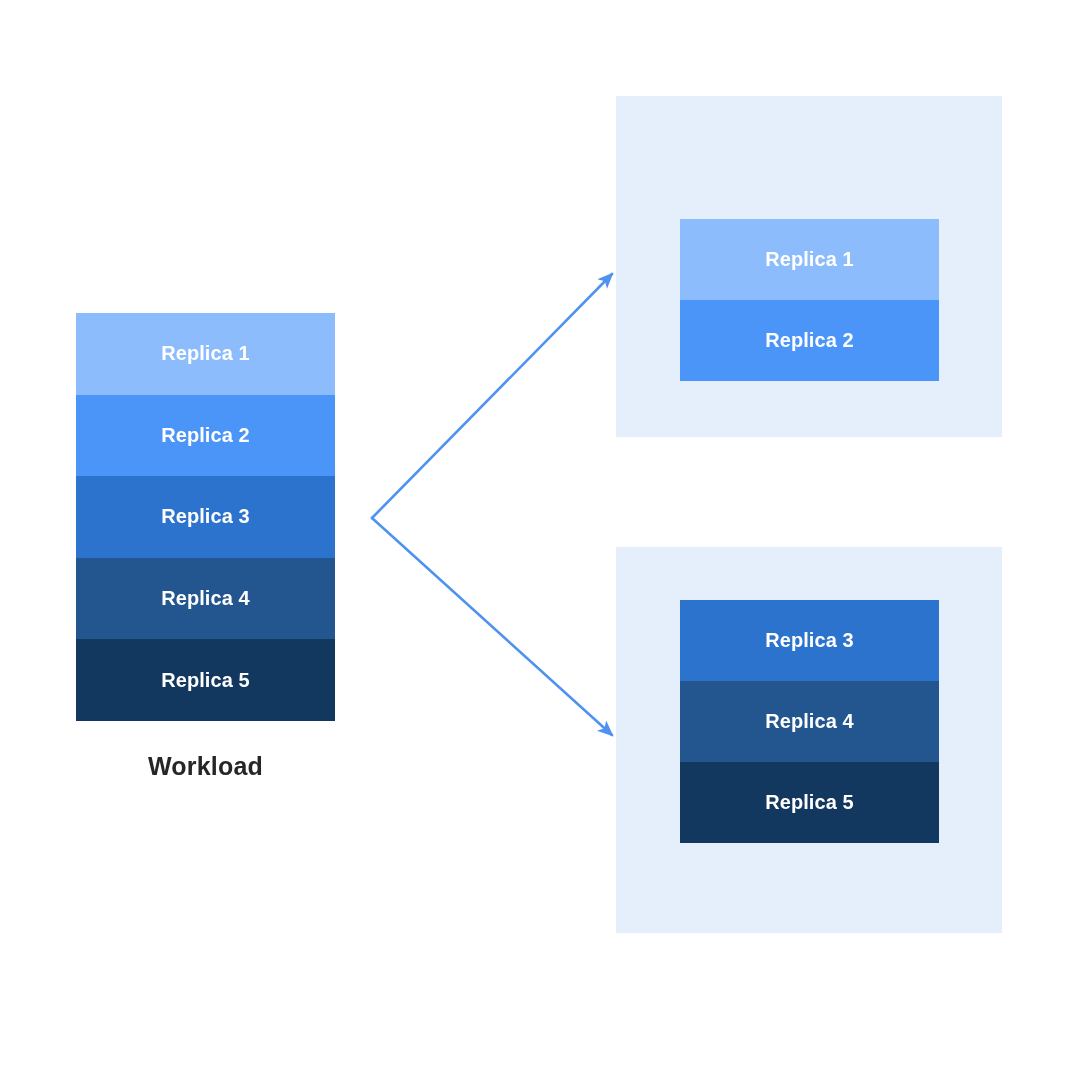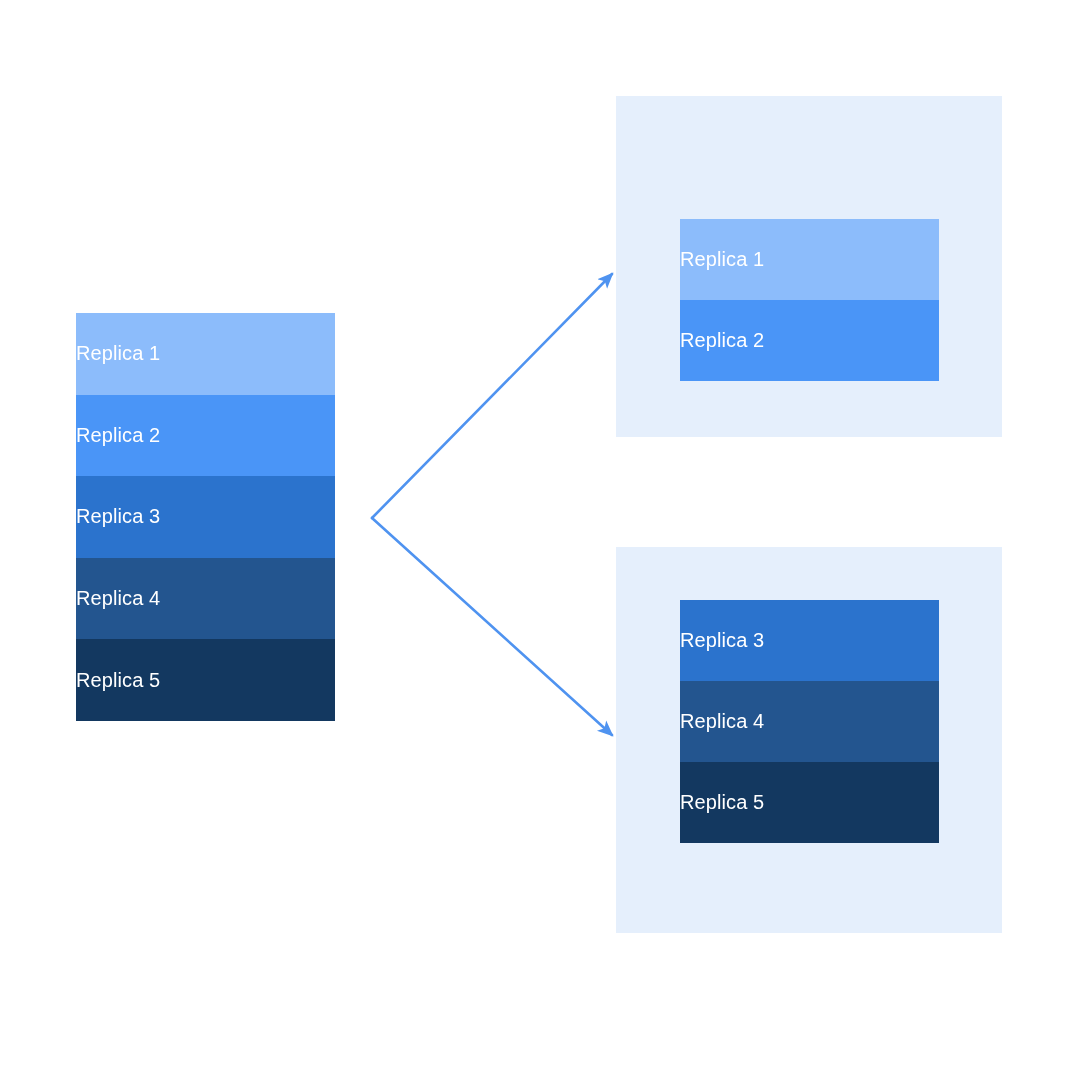--- a/index.html
+++ b/index.html
@@ -30,23 +30,24 @@
     top: 313px;
     width: 259px;
     height: 408px;
     display: flex;
     flex-direction: column;
   }
   .replica-row {
     flex: 1 1 0;
     display: flex;
     align-items: center;
+    justify-content: center;
     color: #ffffff;
     font-size: 20px;
-    font-weight: 400;
+    font-weight: 700;
     letter-spacing: 0.1px;
     box-sizing: border-box;
   }
 
   .workload-caption {
     position: absolute;
     left: 76px;
     top: 752px;
     width: 259px;
     text-align: center;
@@ -140,20 +141,21 @@
       <span>Replica 3</span>
     </div>
     <div class="replica-row" style="background:#23558f">
       <span>Replica 4</span>
     </div>
     <div class="replica-row" style="background:#133860">
       <span>Replica 5</span>
     </div>
   </div>
 
+  <div class="workload-caption">Workload</div>
 
   <div class="panel" id="panel-spot">
     <div class="panel-title">Running on Spot Instances</div>
     <div class="panel-stack">
       <div class="replica-row" style="background:#8cbcfb">
         <span>Replica 1</span>
       </div>
       <div class="replica-row" style="background:#4a95f7">
         <span>Replica 2</span>
       </div>

